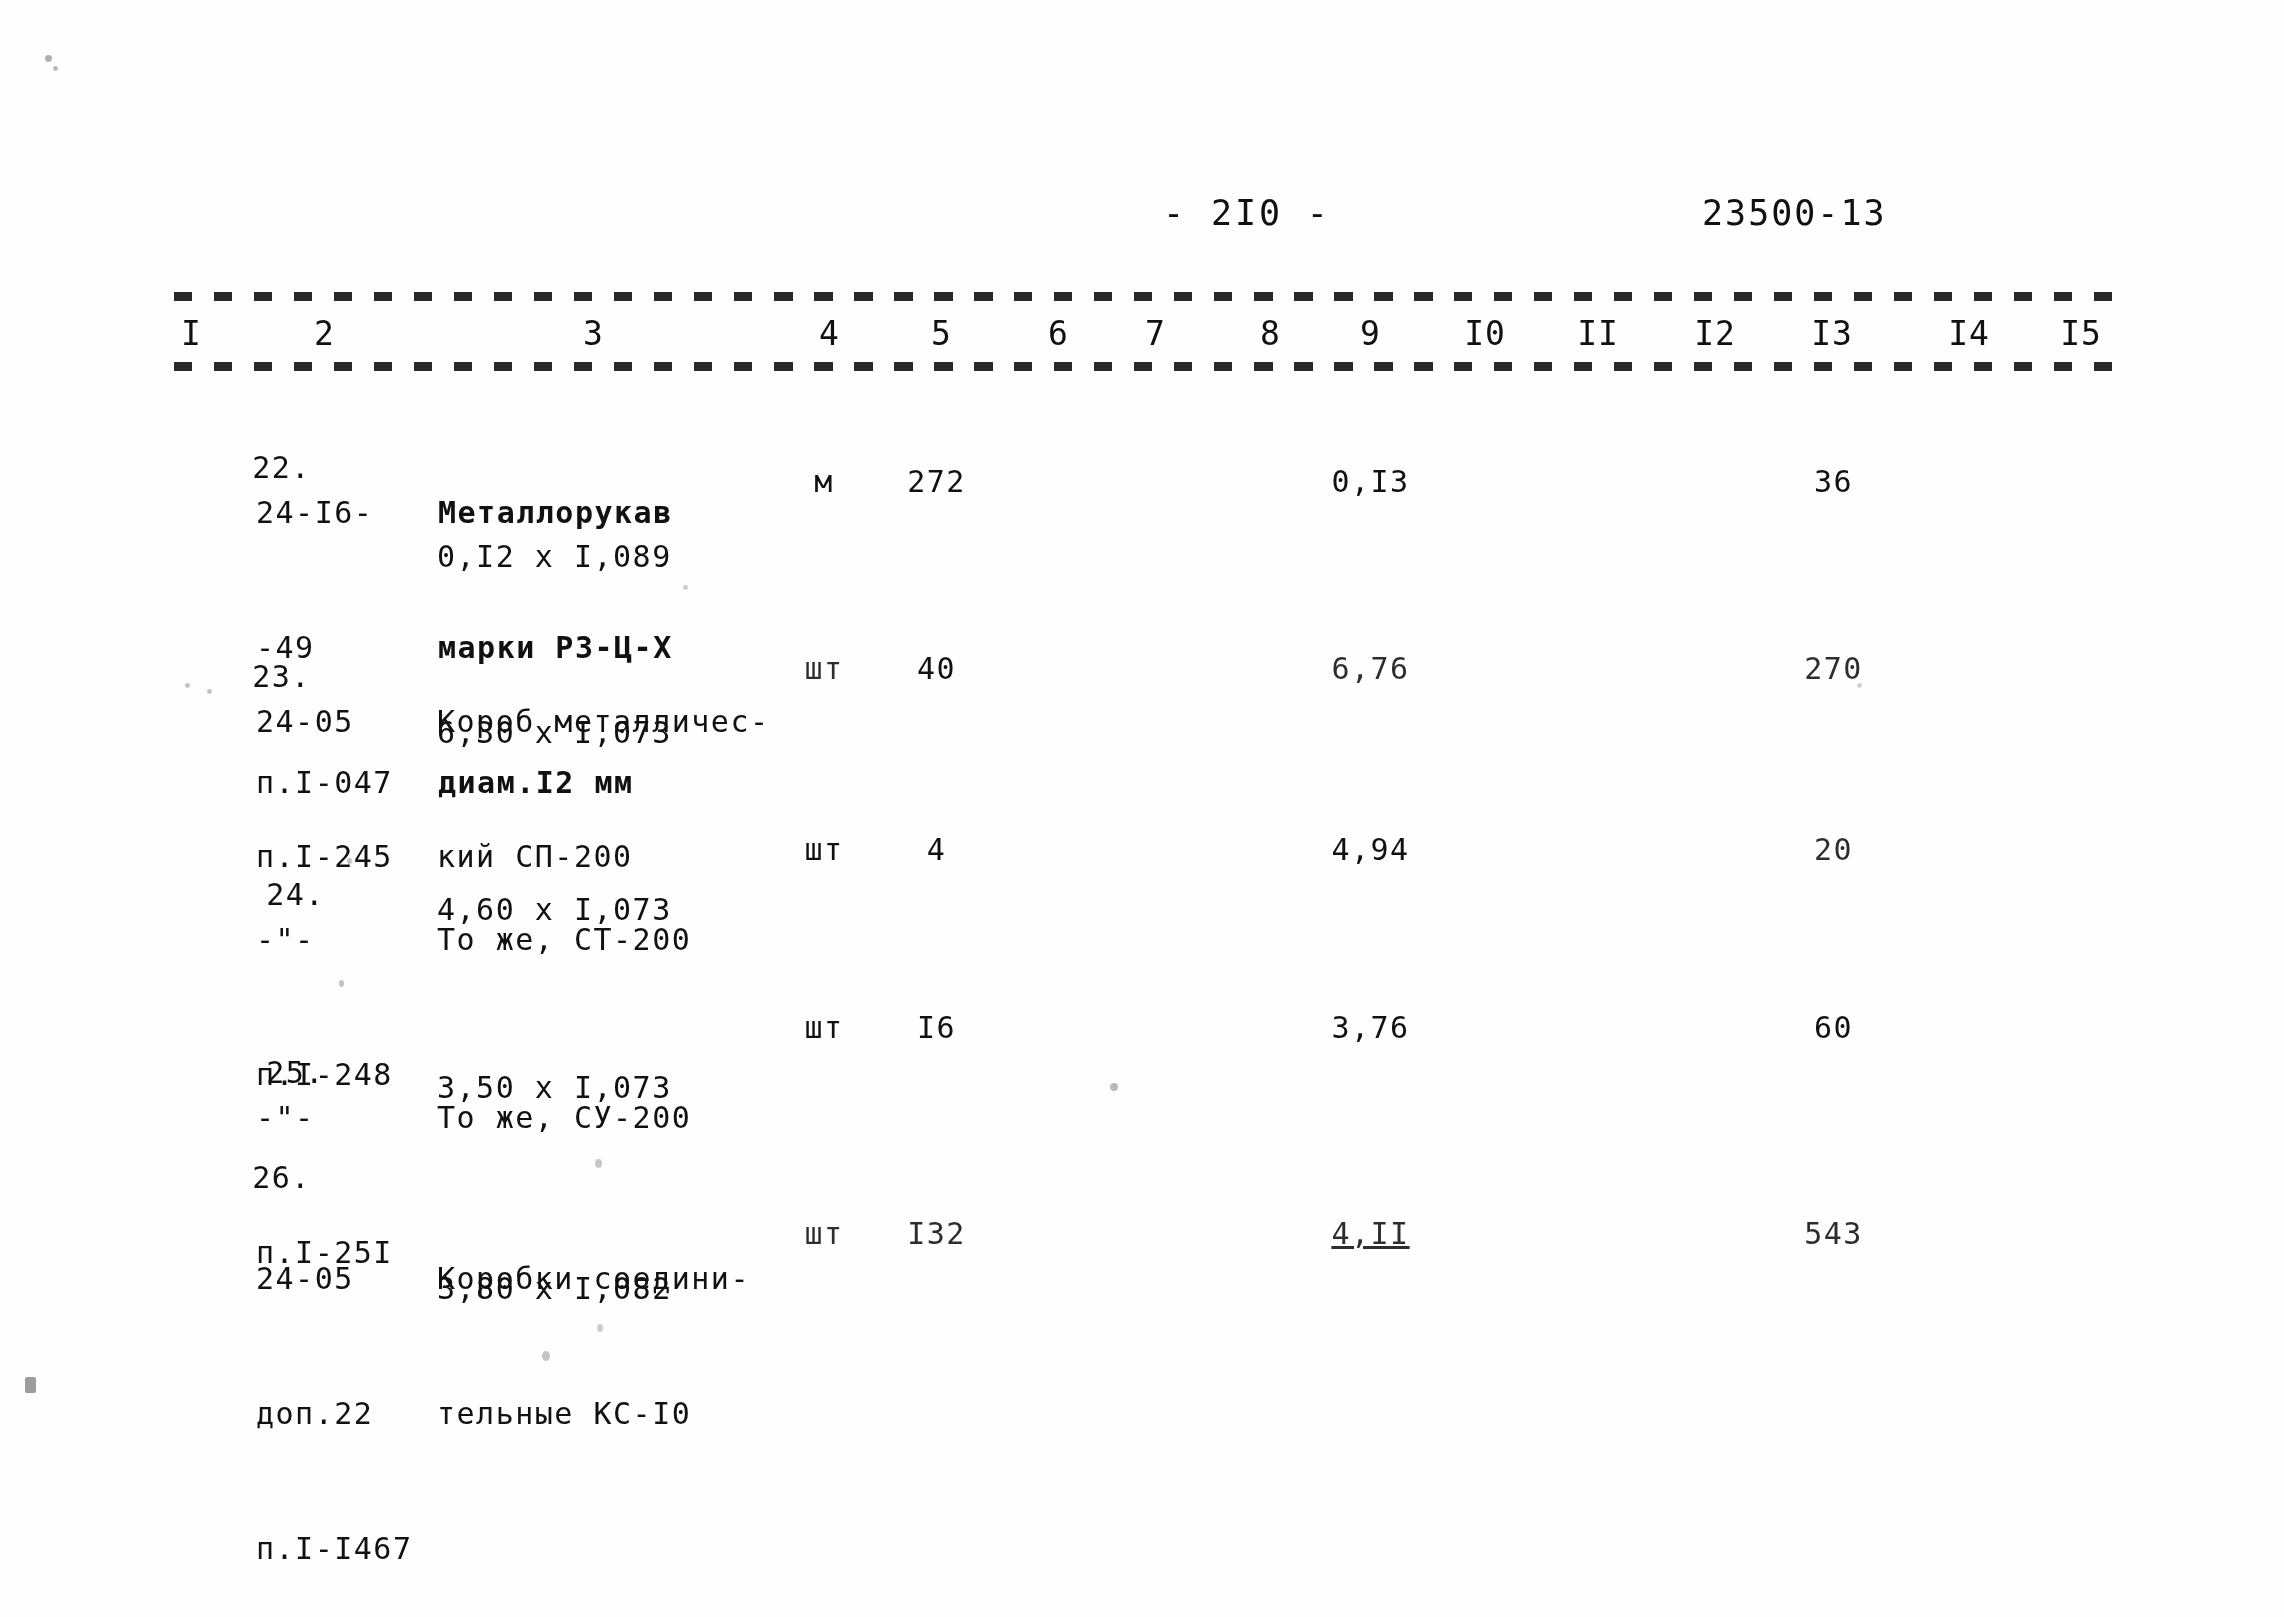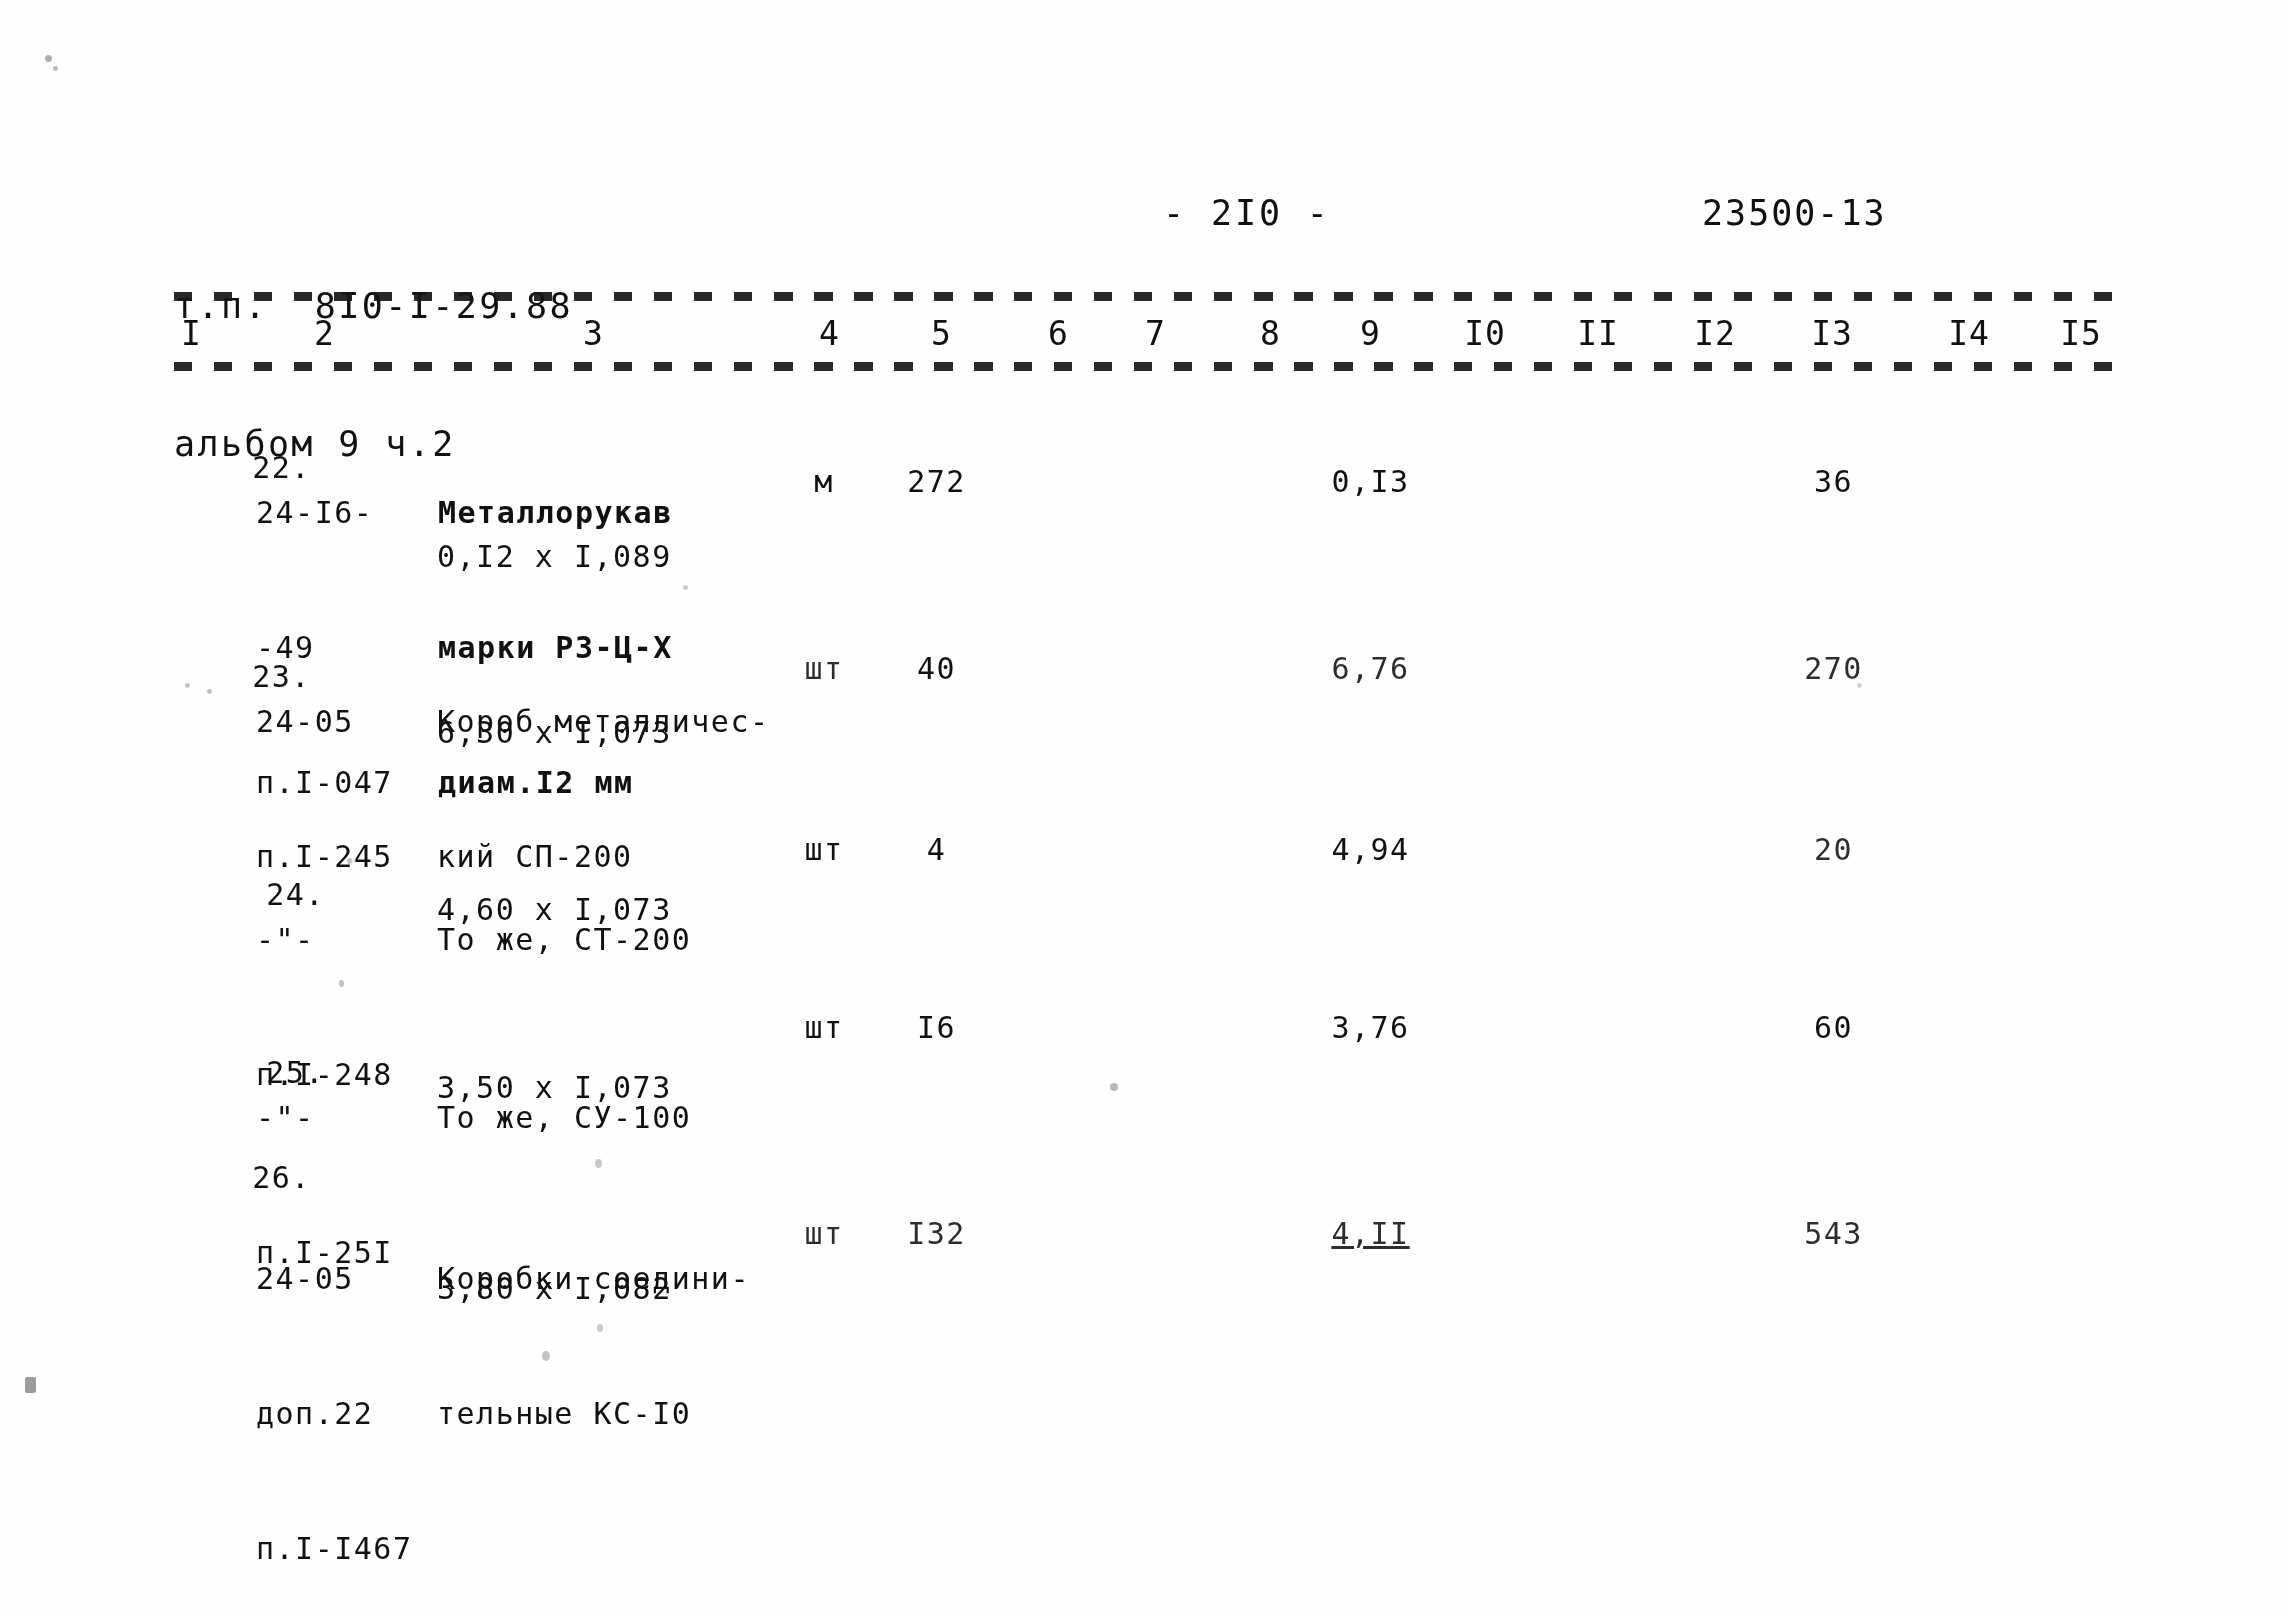--- a/index.html
+++ b/index.html
@@ -91,24 +91,20 @@
   .cell.ctr   { text-align: center; }
 
   
   .light { opacity: .88; }
 </style>
 </head>
 <body>
 
 <div id="page">
 
-  <div class="hdr-left">
-    <div>т.п.  8I0-I-29.88</div>
-    <div>альбом 9 ч.2</div>
-  </div>
 
   <div class="hdr-center">- 2I0 -</div>
 
   <div class="hdr-right">23500-13</div>
 
   <div class="rule top"></div>
   <div class="rule bottom"></div>
 
   <div class="colnum" style="left:162px;width:59px;">I</div>
   <div class="colnum" style="left:295px;width:59px;">2</div>
@@ -179,21 +175,21 @@
   <div class="cell ctr light" style="left:1770px; top:827px; width:127px;">20</div>
 
   <div class="cell" style="left:188px; top:1005px;">
     <span>25.</span>
   </div>
   <div class="cell" style="left:256px; top:1005px;">
     <div>-"-</div>
     <div>п.I-25I</div>
   </div>
   <div class="cell" style="left:437px; top:1005px;">
-    <div>То же, СУ-100</div>
+    <div>То же, СУ-200</div>
   </div>
   <div class="cell" style="left:437px; top:1065px;">3,50 x I,073</div>
   <div class="cell ctr" style="left:790px; top:1005px; width:68px;">шт</div>
   <div class="cell ctr" style="left:878px; top:1005px; width:117px;">I6</div>
   <div class="cell ctr" style="left:1307px; top:1005px; width:127px;">3,76</div>
   <div class="cell ctr" style="left:1770px; top:1005px; width:127px;">60</div>
 
   <div class="cell" style="left:174px; top:1110px;">
     <span>26.</span>
   </div>

